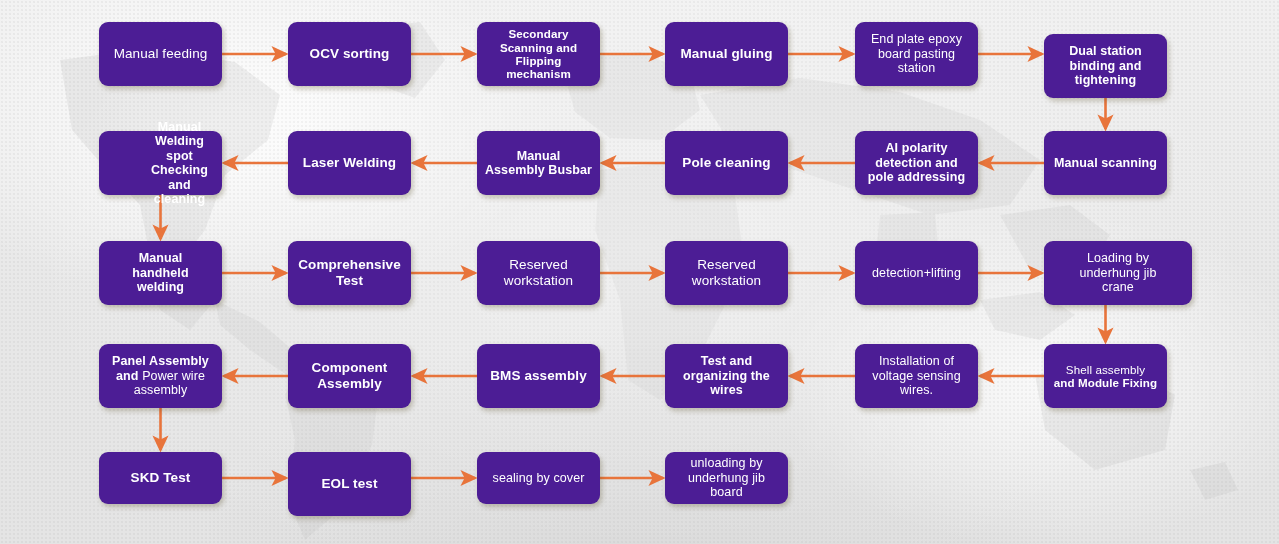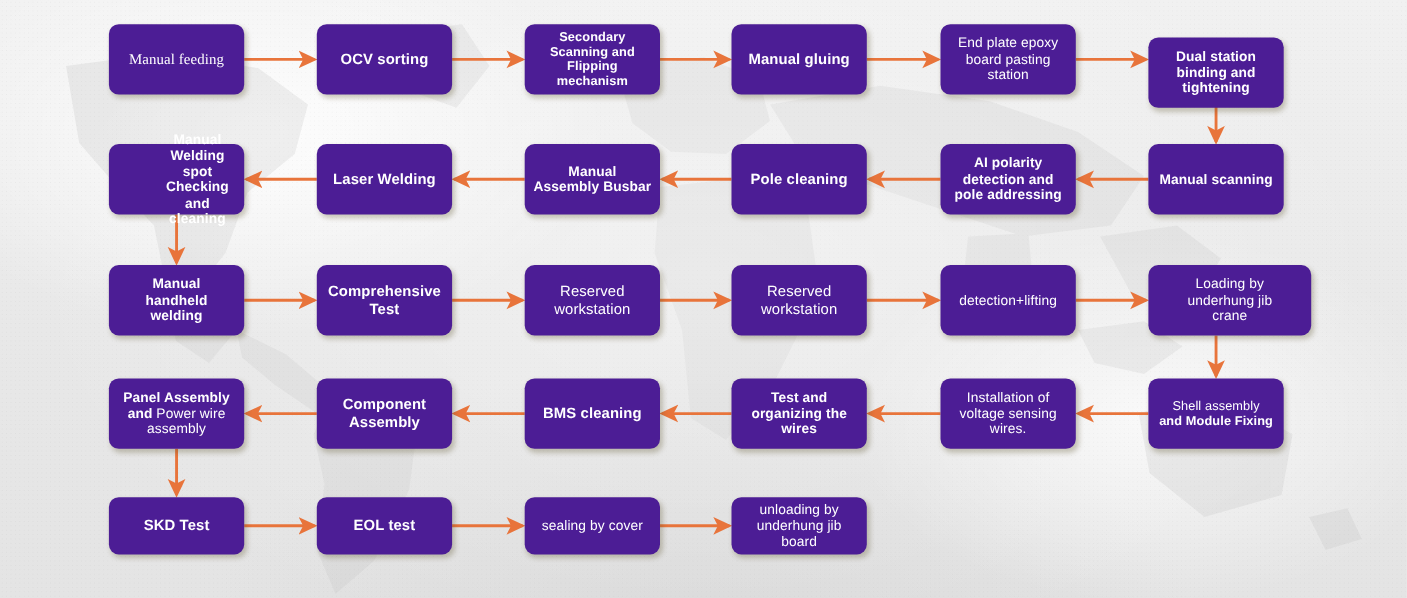--- a/index.html
+++ b/index.html
@@ -69,21 +69,21 @@
     line-height: 1.16;
     letter-spacing: 0.1px;
   }
   .node .txt {
     display: block;
     width: 100%;
     white-space: pre-line;
   }
   .w-bold   { font-weight: bold; }
   .w-normal { font-weight: normal; }
-  .f-serif  { font-family: Liberation Serif, serif; font-weight: normal; }
+  .f-serif  { font-family: Liberation Sans, sans-serif; font-weight: normal; }
   .f-sans   { font-family: "Liberation Sans", sans-serif; }
   .s-13 { font-size: 13.5px; }
   .s-12 { font-size: 12.5px; }
   .s-11 { font-size: 11.6px; }
 
   
   .node .b { font-weight: bold; }
   .node .n { font-weight: normal; }
 </style>
 </head>
@@ -242,33 +242,33 @@
         <span class="txt f-sans w-normal">Installation of
 voltage sensing
 wires.</span>
       </div>
       <div class="node s-12" style="left: 665px; top: 344px; width: 123px; height: 64px;">
         <span class="txt f-sans w-bold">Test and
 organizing the
 wires</span>
       </div>
       <div class="node s-13" style="left: 477px; top: 344px; width: 123px; height: 64px;">
-        <span class="txt f-sans w-bold">BMS cleaning</span>
+        <span class="txt f-sans w-bold">BMS assembly</span>
       </div>
       <div class="node s-13" style="left: 288px; top: 344px; width: 123px; height: 64px;">
         <span class="txt f-sans w-bold">Component
 Assembly</span>
       </div>
       <div class="node s-12" style="left: 99px; top: 344px; width: 123px; height: 64px;">
         <span class="txt f-sans"><span class="b">Panel Assembly</span><br><span class="b">and</span> <span class="n">Power wire</span><br><span class="n">assembly</span></span>
       </div>
       <div class="node s-13" style="left: 99px; top: 452px; width: 123px; height: 52px;">
         <span class="txt f-sans w-bold">SKD Test</span>
       </div>
-      <div class="node s-13" style="left: 288px; top: 452px; width: 123px; height: 52px;">
+      <div class="node s-13" style="left: 288px; top: 452px; width: 123px; height: 64px;">
         <span class="txt f-sans w-bold">EOL test</span>
       </div>
       <div class="node s-12" style="left: 477px; top: 452px; width: 123px; height: 52px;">
         <span class="txt f-sans w-normal">sealing by cover</span>
       </div>
       <div class="node s-12" style="left: 665px; top: 452px; width: 123px; height: 52px;">
         <span class="txt f-sans w-normal">unloading by
 underhung jib
 board</span>
       </div>

